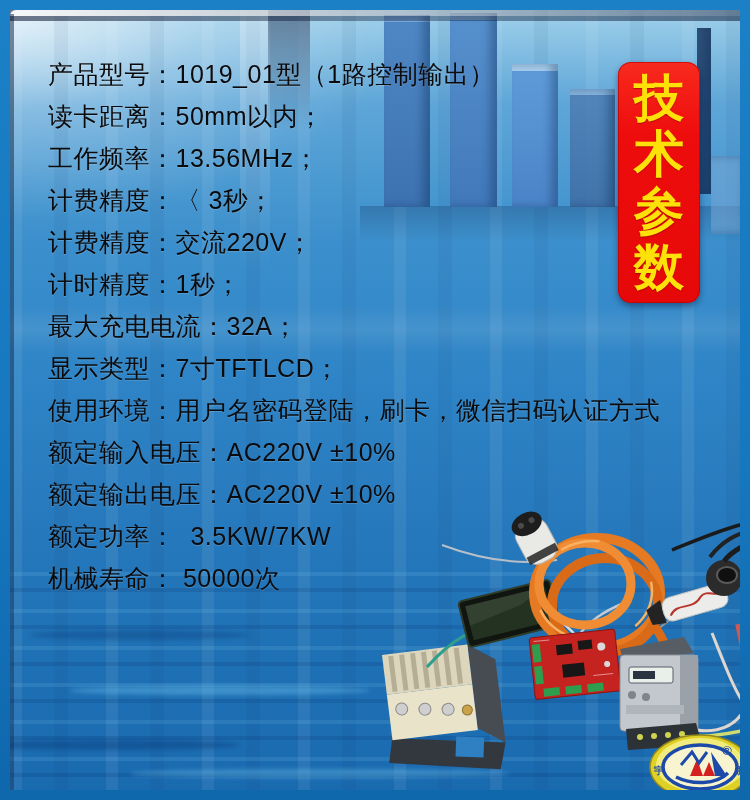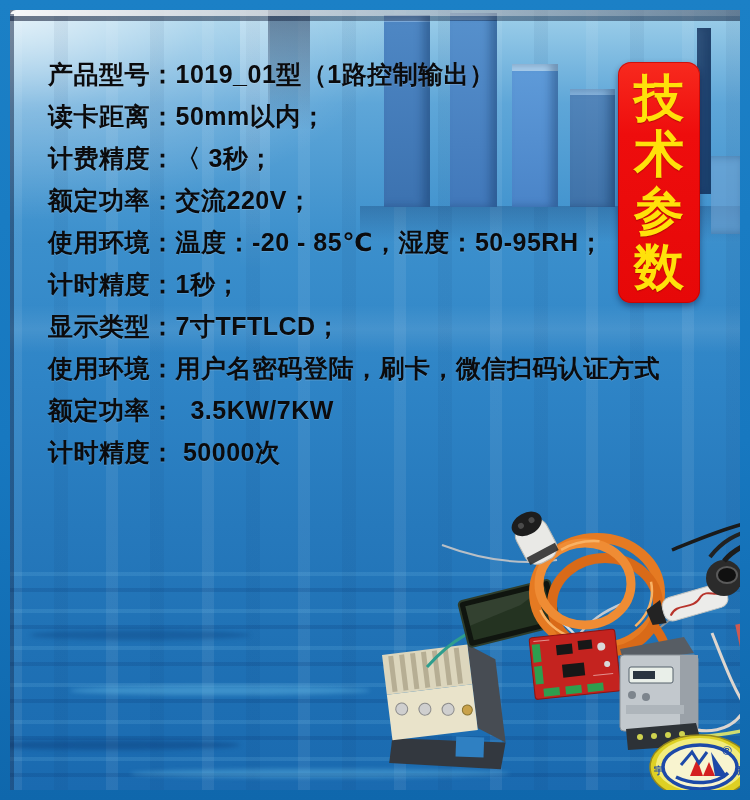--- a/index.html
+++ b/index.html
@@ -44,21 +44,21 @@
       repeating-linear-gradient(180deg,
         rgba(255,255,255,0) 0 17px, rgba(150,220,250,0.12) 17px 21px,
         rgba(255,255,255,0) 21px 33px, rgba(6,50,110,0.18) 33px 37px);}
   .ripple-spot{position:absolute;border-radius:50%;filter:blur(2px);}
   .rs1{left:20px;bottom:150px;width:220px;height:10px;background:rgba(10,60,120,0.35);}
   .rs2{left:60px;bottom:95px;width:300px;height:9px;background:rgba(120,210,245,0.35);}
   .rs3{left:-30px;bottom:40px;width:260px;height:10px;background:rgba(8,55,115,0.4);}
   .rs4{left:120px;bottom:12px;width:380px;height:9px;background:rgba(130,215,248,0.3);}
 
   .spec-list{position:absolute;left:38px;top:43px;width:610px;}
-  .spec-line{height:42px;line-height:42px;font-size:25px;font-weight:bold;color:#0b0b0d;
+  .spec-line{height:42px;line-height:42px;font-size:25px;font-weight:normal;color:#0b0b0d;
     white-space:pre;letter-spacing:0.5px;text-shadow:0 1px 0 rgba(255,255,255,0.15);}
 
   .banner{position:absolute;left:608px;top:52px;width:82px;height:241px;border-radius:13px;
     background:linear-gradient(180deg,#f82a1e 0%,#ee0d0d 30%,#e60808 100%);
     box-shadow:0 3px 6px rgba(10,20,60,0.45), inset 0 0 0 1px rgba(180,0,0,0.6);
     display:flex;flex-direction:column;align-items:center;justify-content:space-evenly;padding:6px 0;box-sizing:border-box;}
   .banner span{font-size:50px;line-height:54px;font-weight:bold;color:#ffe10a;
     text-shadow:0 1px 1px rgba(120,0,0,0.5);}
 
   .collage{position:absolute;left:362px;top:495px;width:378px;height:295px;}
@@ -205,28 +205,31 @@
         <path d="M-24,10 C-8,18 16,18 28,6" stroke="#1d49a8" stroke-width="3.5" fill="none"></path>
         <text x="27" y="-12" font-size="13" fill="#1d49a8" text-anchor="middle" font-weight="bold">®</text>
         <text x="-41" y="7" font-size="10" fill="#1d49a8" text-anchor="middle" font-weight="bold">宇</text>
         <text x="41" y="7" font-size="10" fill="#1d49a8" text-anchor="middle" font-weight="bold">腾</text>
       </g>
     </svg>
 
     <div class="spec-list">
       <div class="spec-line">产品型号：1019_01型（1路控制输出）</div>
       <div class="spec-line">读卡距离：50mm以内；</div>
+      <div class="spec-line">工作频率：13.56MHz；</div>
       <div class="spec-line">计费精度：〈 3秒；</div>
-      <div class="spec-line">额定功率：交流220V；</div>
-      <div class="spec-line">使用环境：温度：-20 - 85℃，湿度：50-95RH；</div>
+      <div class="spec-line">计费精度：交流220V；</div>
       <div class="spec-line">计时精度：1秒；</div>
+      <div class="spec-line">最大充电电流：32A；</div>
       <div class="spec-line">显示类型：7寸TFTLCD；</div>
       <div class="spec-line">使用环境：用户名密码登陆，刷卡，微信扫码认证方式</div>
+      <div class="spec-line">额定输入电压：AC220V ±10%</div>
+      <div class="spec-line">额定输出电压：AC220V ±10%</div>
       <div class="spec-line">额定功率：  3.5KW/7KW</div>
-      <div class="spec-line">计时精度： 50000次</div>
+      <div class="spec-line">机械寿命： 50000次</div>
     </div>
 
     <div class="banner">
       <span>技</span>
       <span>术</span>
       <span>参</span>
       <span>数</span>
     </div>
   </div>
 </div>

